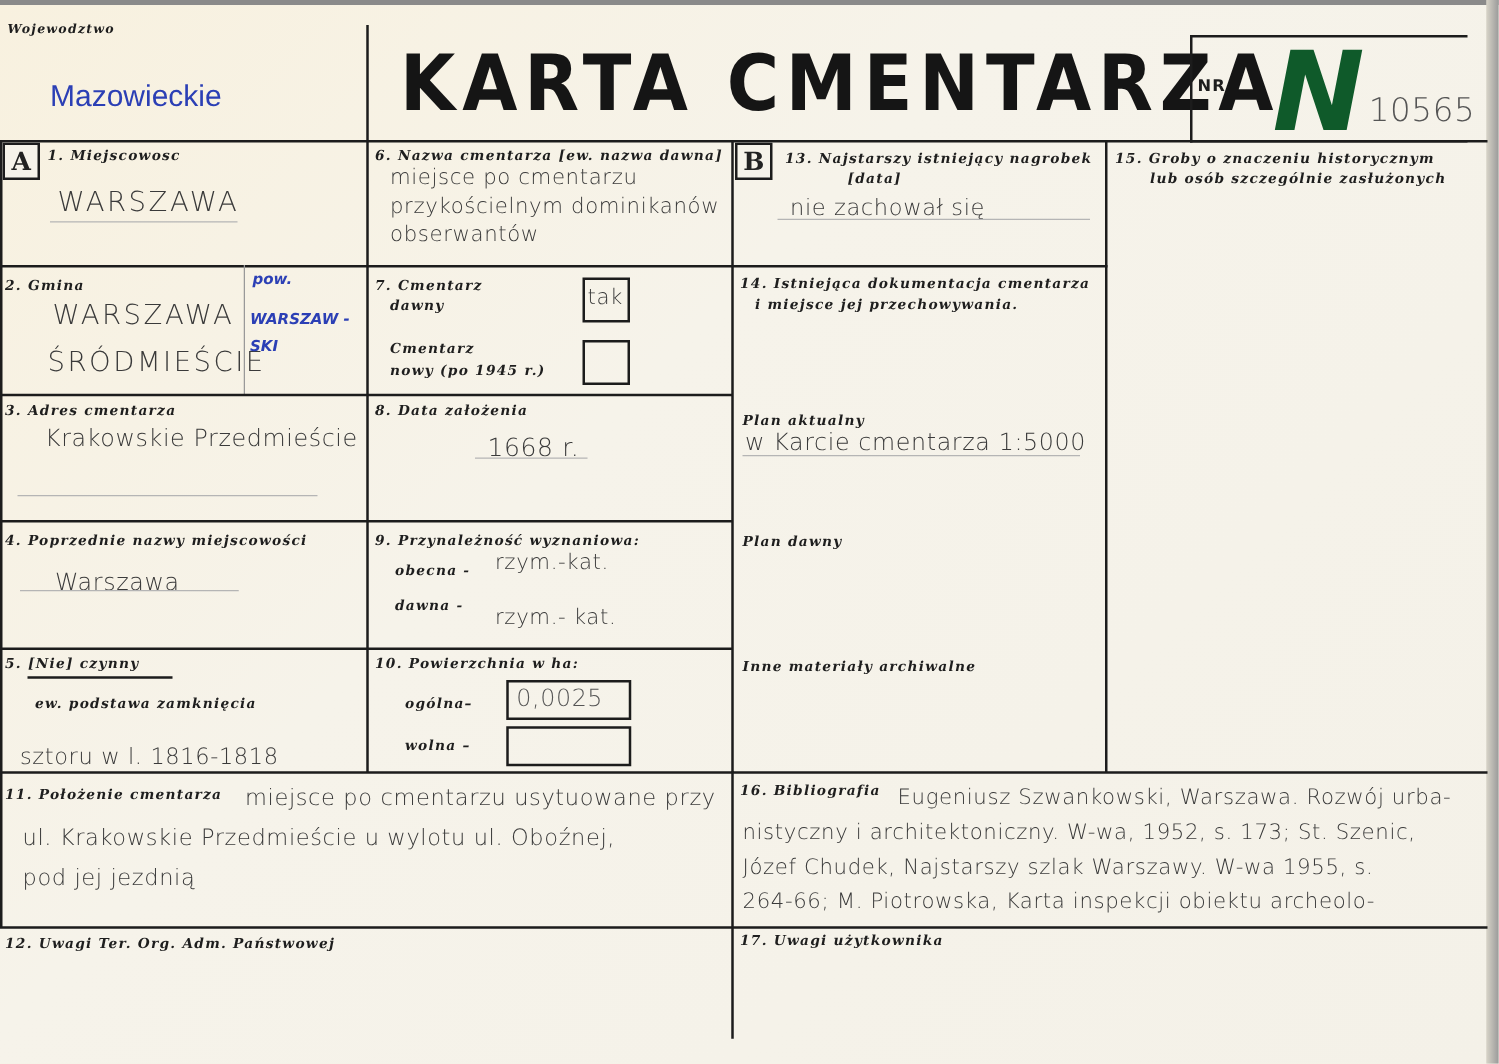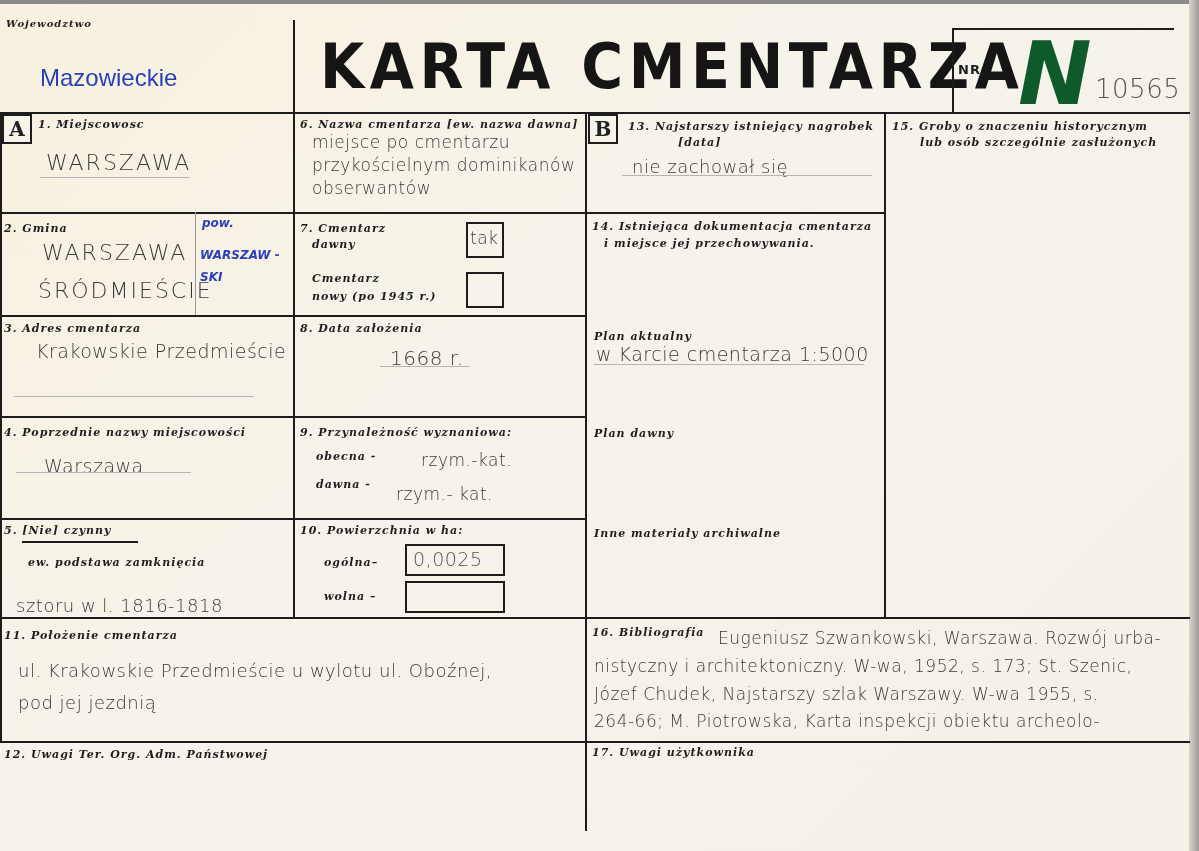--- a/index.html
+++ b/index.html
@@ -114,33 +114,34 @@
   <div class="label" style="left:312px;top:272px;">Cmentarz</div>
   <div class="label" style="left:312px;top:290px;">nowy (po 1945 r.)</div>
   <div class="checkbox" style="left:466px;top:272px;width:34px;height:32px;"></div>
 
   <div class="label" style="left:300px;top:322px;">8. Data założenia</div>
   <div class="hand" style="left:390px;top:346px;font-size:20px;">1668 r.</div>
   <div class="ruled" style="left:380px;top:366px;width:90px;"></div>
 
   <div class="label" style="left:300px;top:426px;">9. Przynależność wyznaniowa:</div>
   <div class="label" style="left:316px;top:450px;">obecna -</div>
-  <div class="hand" style="left:396px;top:450px;font-size:17px;margin-left:25px;">rzym.-kat.</div>
+  <div class="hand" style="left:396px;top:440px;font-size:17px;">rzym.-kat.</div>
   <div class="label" style="left:316px;top:478px;">dawna -</div>
   <div class="hand" style="left:396px;top:484px;font-size:17px;">rzym.- kat.</div>
 
   <div class="label" style="left:300px;top:524px;">10. Powierzchnia w ha:</div>
   <div class="label" style="left:324px;top:556px;">ogólna–</div>
   <div class="checkbox" style="left:405px;top:544px;width:96px;height:28px;">
     <span class="hand" style="left:6px;top:2px;font-size:19px;color:#555;">0,0025</span>
   </div>
   <div class="label" style="left:324px;top:590px;">wolna –</div>
   <div class="checkbox" style="left:405px;top:581px;width:96px;height:28px;"></div>
 
   <div class="label" style="left:4px;top:629px;font-size:11px;">11. Położenie cmentarza</div>
+  <div class="hand" style="left:196px;top:628px;font-size:18px;">miejsce po cmentarzu usytuowane przy</div>
   <div class="hand" style="left:18px;top:660px;font-size:18px;">ul. Krakowskie Przedmieście u wylotu ul. Oboźnej,</div>
   <div class="hand" style="left:18px;top:692px;font-size:18px;">pod jej jezdnią</div>
 
   <div class="label" style="left:4px;top:748px;">12. Uwagi Ter. Org. Adm. Państwowej</div>
 
   <div class="boxletter" style="left:588px;top:114px;">B</div>
   <div class="label" style="left:628px;top:120px;">13. Najstarszy istniejący nagrobek</div>
   <div class="label" style="left:678px;top:136px;">[data]</div>
   <div class="hand" style="left:632px;top:156px;font-size:18px;">nie zachował się</div>
   <div class="ruled" style="left:622px;top:175px;width:250px;"></div>

